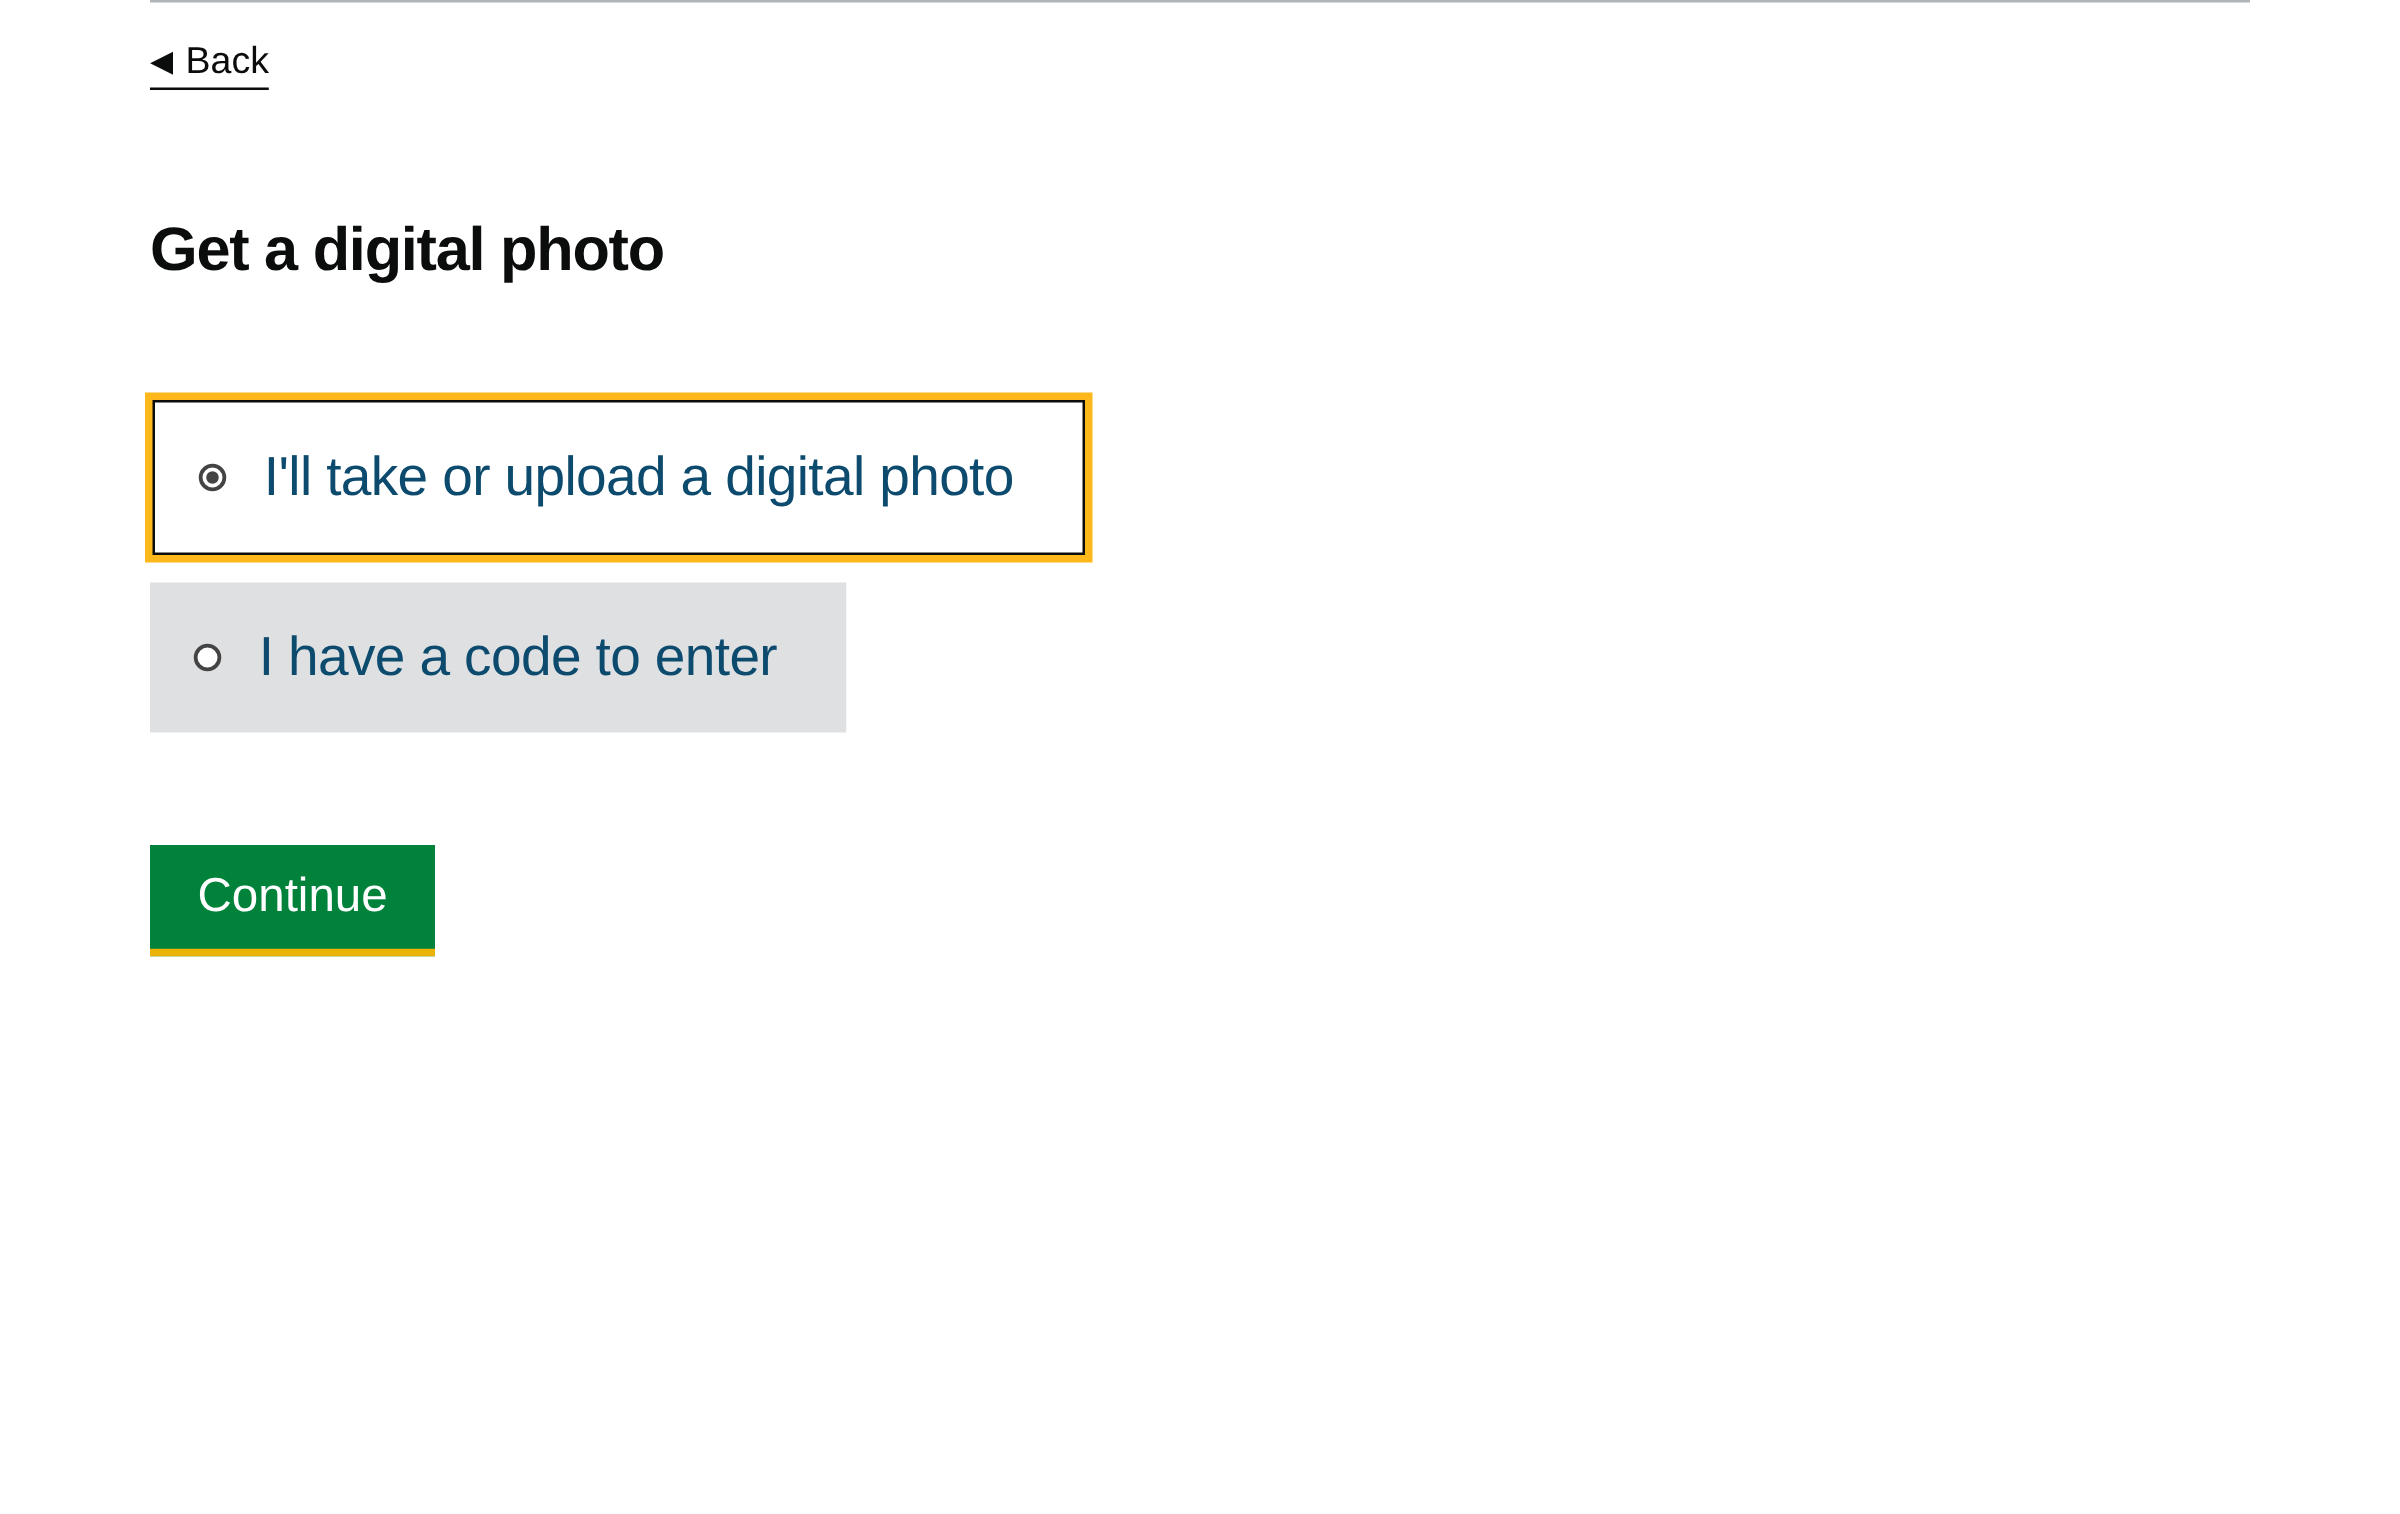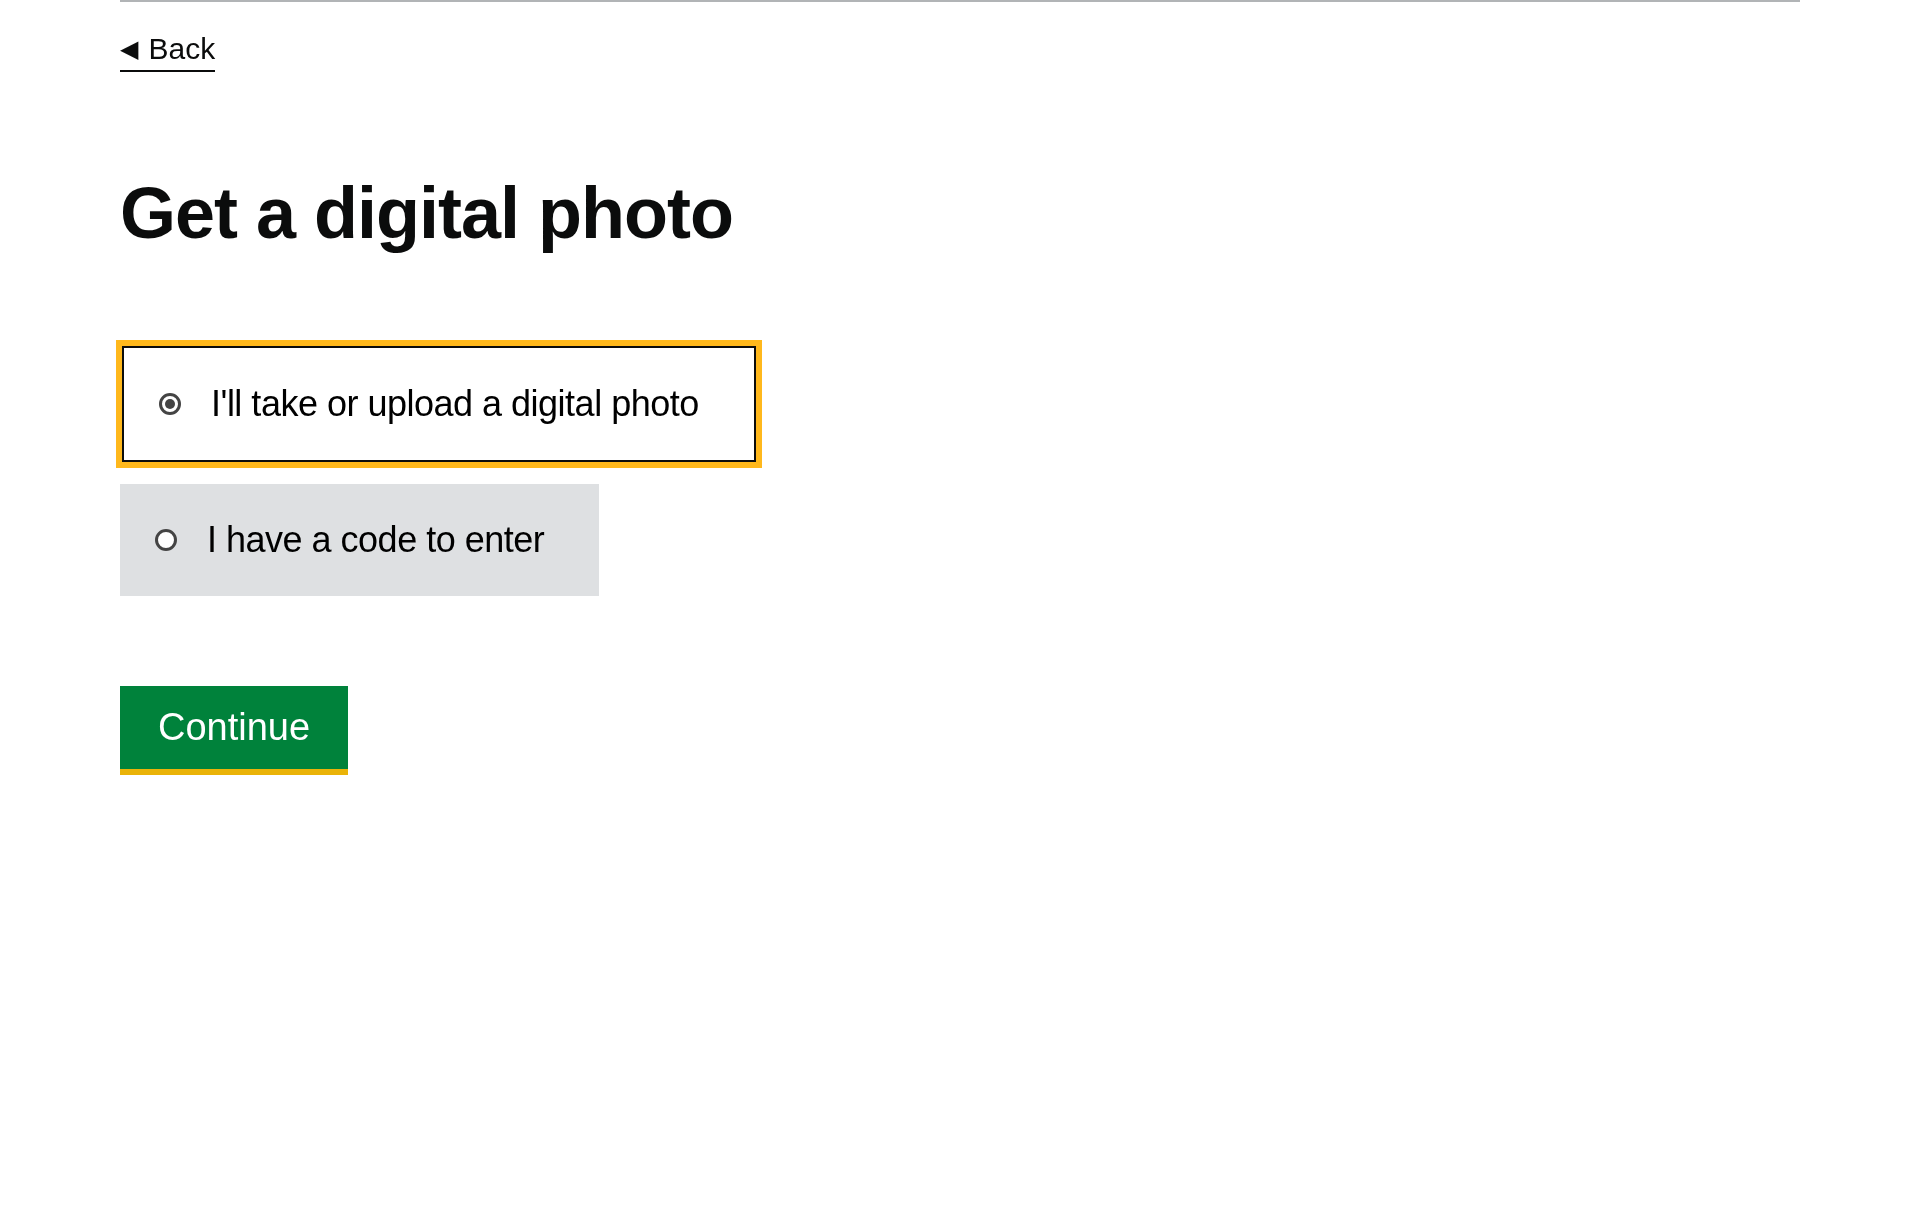--- a/index.html
+++ b/index.html
@@ -30,21 +30,21 @@
       border-bottom: 2px solid #0b0c0c;
       padding-bottom: 4px;
       cursor: pointer;
       margin-bottom: 100px;
     }
     .back-link .arrow {
       margin-right: 10px;
       font-size: 24px;
     }
     h1 {
-      font-size: 72px;
+      font-size: 49px;
       font-weight: 700;
       letter-spacing: -1px;
       margin-bottom: 90px;
       color: #0b0c0c;
     }
     .radio-group {
       margin-bottom: 70px;
     }
     .radio-option {
       display: inline-flex;
@@ -79,22 +79,22 @@
       position: absolute;
       top: 50%;
       left: 50%;
       transform: translate(-50%, -50%);
       width: 10px;
       height: 10px;
       background: #444444;
       border-radius: 50%;
     }
     .radio-label {
-      font-size: 36px;
-      color: #000000;
+      font-size: 44px;
+      color: #0c4a6e;
       letter-spacing: -0.5px;
     }
     .continue-button {
       background: #00823b;
       color: #ffffff;
       font-size: 38px;
       padding: 20px 38px;
       border: none;
       border-bottom: 6px solid #eab308;
       cursor: pointer;

